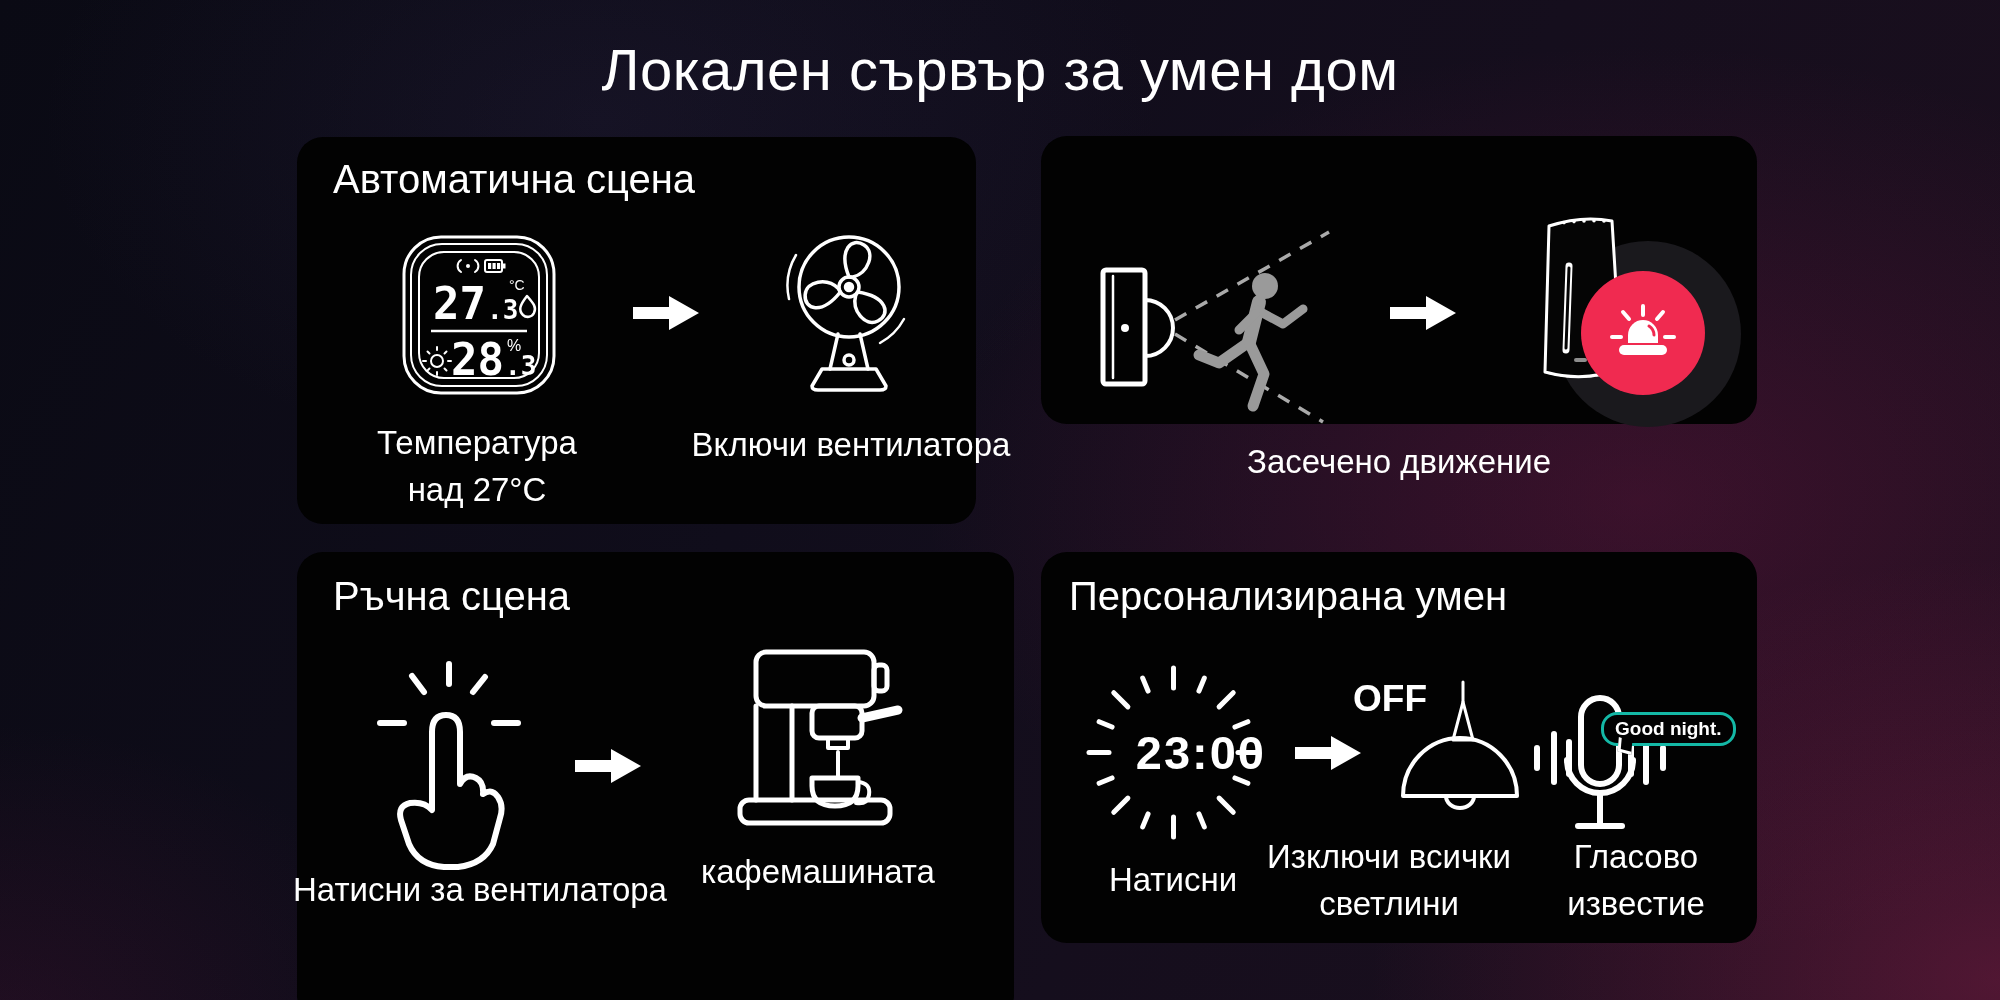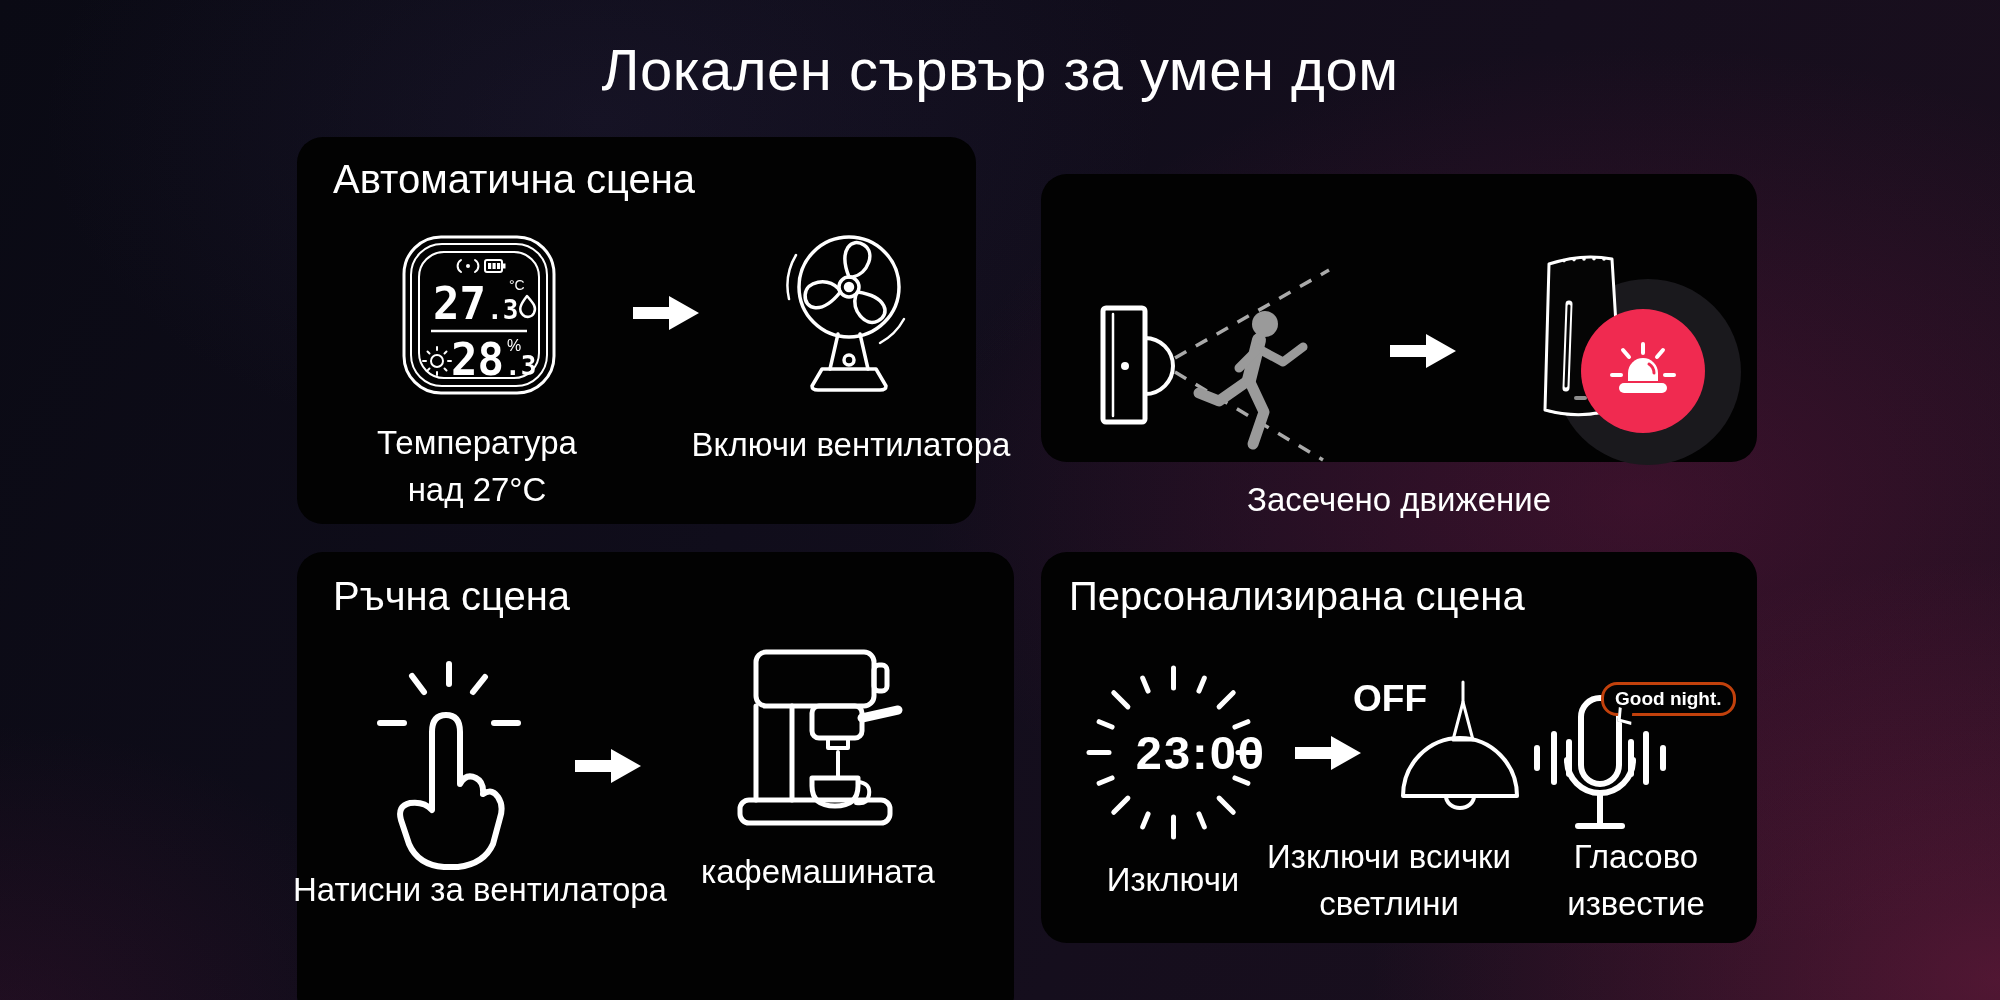--- a/index.html
+++ b/index.html
@@ -9,33 +9,33 @@
     background:
       radial-gradient(1100px 700px at 82% 50%, rgba(150,25,80,.28), rgba(0,0,0,0) 65%),
       radial-gradient(900px 600px at 100% 98%, rgba(165,35,85,.38), rgba(0,0,0,0) 70%),
       radial-gradient(600px 450px at 0% 104%, rgba(110,25,70,.22), rgba(0,0,0,0) 70%),
       radial-gradient(800px 500px at 30% 12%, rgba(70,60,110,.14), rgba(0,0,0,0) 70%),
       linear-gradient(118deg,#0a0a14 0%,#100d1b 40%,#150e1d 62%,#1d0f1e 100%);
   }
   .page-title{position:absolute;top:36px;left:0;width:100%;text-align:center;font-size:58px;letter-spacing:.5px;}
   .card{position:absolute;background:#020202;border-radius:26px;}
   #card1{left:297px;top:137px;width:679px;height:387px;}
-  #card2{left:1041px;top:136px;width:716px;height:288px;margin-top:38px;}
+  #card2{left:1041px;top:136px;width:716px;height:288px;}
   #card3{left:297px;top:552px;width:717px;height:469px;}
   #card4{left:1041px;top:552px;width:716px;height:391px;}
   .card-title{position:absolute;font-size:40px;white-space:nowrap;}
   .caption{position:absolute;font-size:33px;line-height:47px;text-align:center;white-space:nowrap;transform:translateX(-50%);}
   .abs{position:absolute;}
   .halo{position:absolute;border-radius:50%;background:#1a191d;}
   .alarm{position:absolute;border-radius:50%;background:#f02a50;display:flex;align-items:center;justify-content:center;z-index:3;}
   .timer-wrap{position:absolute;display:flex;align-items:center;justify-content:flex-end;}
   .timer-time{position:absolute;font-size:47px;font-weight:bold;letter-spacing:2px;}
   .off-label{position:absolute;font-size:37px;font-weight:600;}
-  .bubble{position:absolute;z-index:4;border:3px solid #c2410c;border-radius:16px;padding:3px 11px;
-          font-size:19px;font-weight:bold;background:#020202;white-space:nowrap;}
+  .bubble{position:absolute;z-index:4;border:3px solid #14b8a6;border-radius:16px;padding:3px 11px;
+          font-size:19px;font-weight:bold;background:#020202;white-space:nowrap;margin-top:30px;}
   .bubble::after{content:"";position:absolute;left:14px;bottom:-10px;width:11px;height:11px;background:#020202;
           border-left:3px solid #fff;border-bottom:3px solid #fff;transform:rotate(15deg) skewX(10deg);}
   svg{display:block;overflow:visible;}
   .mono{font-family:"DejaVu Sans Mono", monospace;}
 </style>
 </head>
 <body>
 
 <div class="stage">
 
@@ -212,21 +212,21 @@
       </g>
     </svg>
 
     <div class="caption" style="left:183px;top:314px;">Натисни за вентилатора</div>
     <div class="caption" style="left:521px;top:296px;">
       <div>кафемашината</div>
     </div>
   </div>
 
   <div class="card" id="card4">
-    <div class="card-title" style="left:28px;top:22px;">Персонализирана сцена</div>
+    <div class="card-title" style="left:28px;top:22px;">Персонализирана умен</div>
 
     <div class="timer-wrap" style="left:40px;top:108px;width:185px;height:185px;">
       <svg width="185" height="185" viewBox="0 0 185 185">
         <g stroke="#fff" stroke-width="5" stroke-linecap="round">
           <path d="M92.5,8 V28"></path>
           <path d="M92.5,12 V26" transform="rotate(22.5 92.5 92.5)"></path>
           <path d="M92.5,8 V28" transform="rotate(45 92.5 92.5)"></path>
           <path d="M92.5,12 V26" transform="rotate(67.5 92.5 92.5)"></path>
           <path d="M92.5,8 V28" transform="rotate(90 92.5 92.5)"></path>
           <path d="M92.5,12 V26" transform="rotate(112.5 92.5 92.5)"></path>
@@ -272,21 +272,21 @@
             <path d="M48,66 V98"></path>
           <path d="M110,66 V98"></path>
             <path d="M125,58 V106"></path>
             <path d="M142,72 V92"></path>
         </g>
       </g>
     </svg>
 
     <div class="bubble" style="left:560px;top:130px;">Good night.</div>
 
-    <div class="caption" style="left:132px;top:304px;">Изключи</div>
+    <div class="caption" style="left:132px;top:304px;">Натисни</div>
     <div class="caption" style="left:348px;top:281px;">
       <div>Изключи всички</div>
       <div>светлини</div>
     </div>
     <div class="caption" style="left:595px;top:281px;">
       <div>Гласово</div>
       <div>известие</div>
     </div>
   </div>
 

